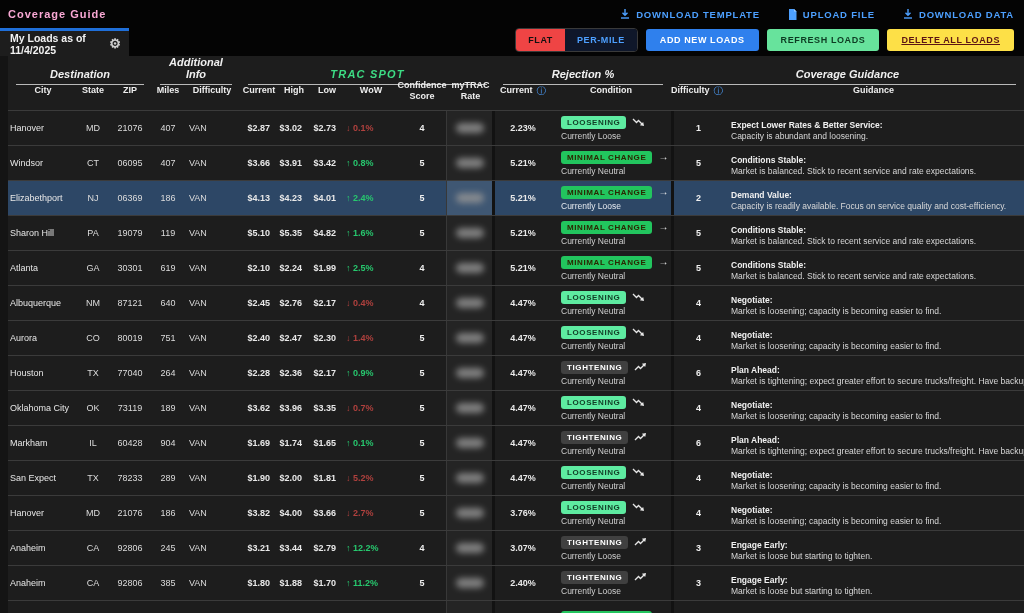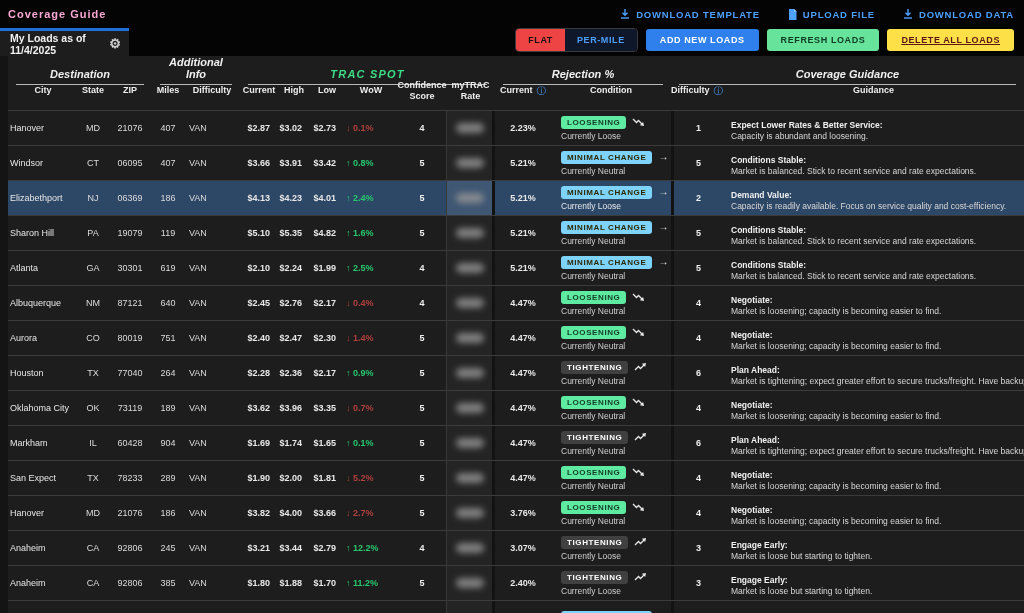--- a/index.html
+++ b/index.html
@@ -58,21 +58,21 @@
   .c.conf { text-align:center; font-weight:bold; color:#f0f0f0; }
   .c.mytrac { align-self:stretch; display:flex; align-items:center; justify-content:center;
     background:rgba(255,255,255,0.035); border-left:1px solid #383838; border-right:3px solid #121212; }
   .trow.hl .c.mytrac { background:rgba(255,255,255,0.09); }
   .blob { width:28px; height:10px; border-radius:5px; background:#969696; filter:blur(3px); opacity:0.8; }
   .c.rej { text-align:center; font-weight:600; color:#e9e9e9; }
   .c.cond { padding-left:10px; }
   .badge-line { display:flex; align-items:center; gap:6px; margin-bottom:2px; }
   .badge { font-size:8px; font-weight:bold; letter-spacing:0.6px; padding:2px 6px; border-radius:3px;text-align:center; }
   .b-loosening  { background:#5eeba1; color:#113c25; }
-  .b-minimal    { background:#7dd3fc; color:#2b2700; }
+  .b-minimal    { background:#22c55e; color:#2b2700; }
   .b-tightening { background:#404040; color:#fff; }
   .trend-flat { color:#ececec; font-size:10px; font-weight:bold; line-height:1; }
   .cond-sub { color:#cfcfcf; font-size:8.5px; }
   .trow.hl .cond-sub { color:#e4e9ef; }
   .c.diff { text-align:center; font-weight:bold; color:#f0f0f0; border-left:3px solid #121212;
     align-self:stretch; display:flex; align-items:center; justify-content:center; }
   .c.guide { padding-left:8px; line-height:1.35; }
   .g-title { font-weight:bold; color:#f0f0f0; font-size:8.5px;margin-top:6px; }
   .g-text  { color:#d8d8d8; font-size:8.5px; }
 </style>

